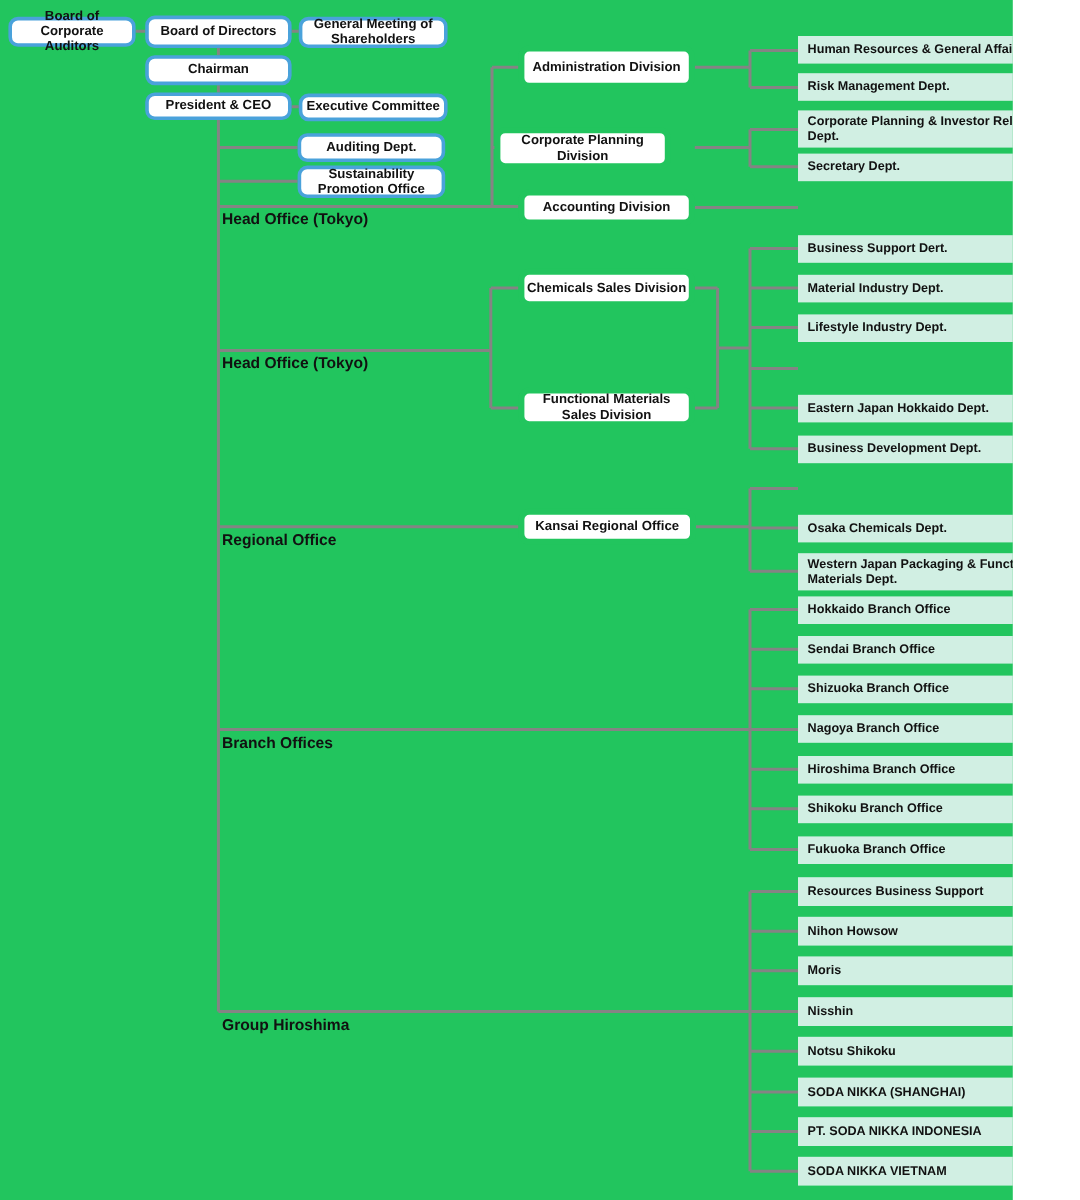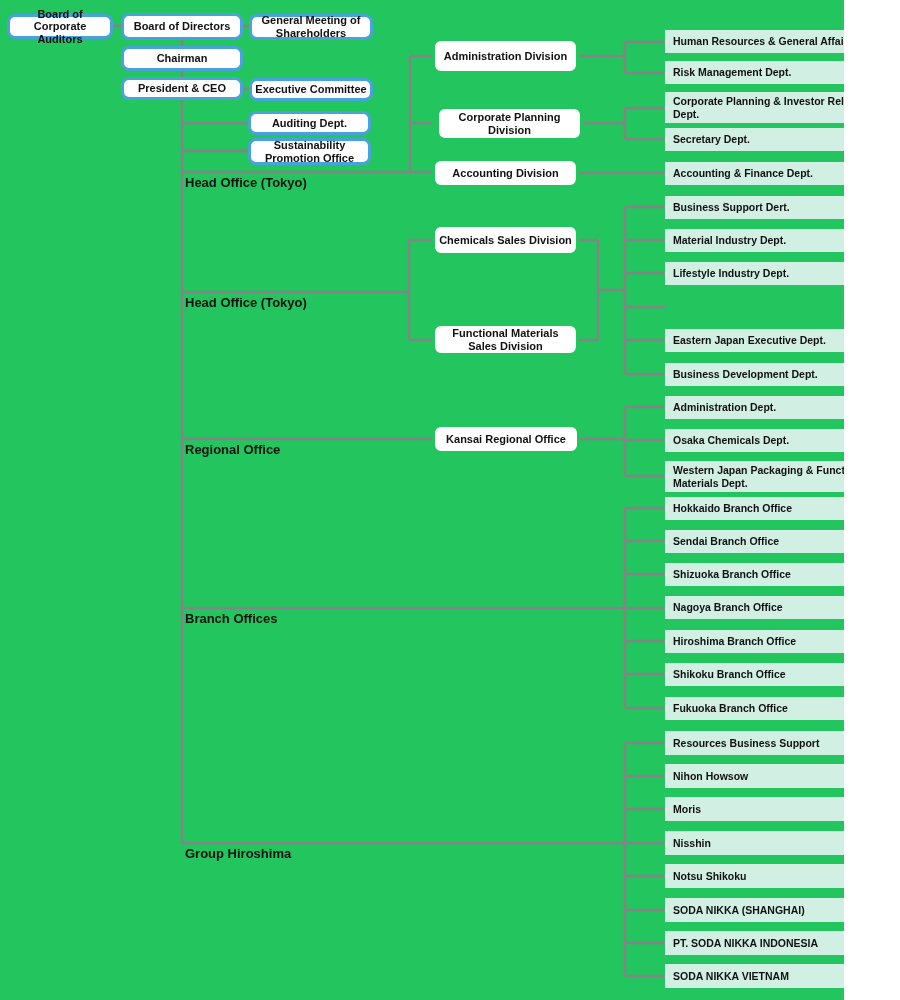--- a/index.html
+++ b/index.html
@@ -25,21 +25,21 @@
     color: #111111;
   }
   .bbox {
     border: 3px solid #4aa2db;
     border-radius: 8px;
     background: #ffffff;
     font-size: 11px;
     padding: 0 2px;
   }
   .gbox {
-    border: 3px solid #22c55e;
+    border: 5px solid #22c55e;
     border-radius: 9px;
     background: #ffffff;
     font-size: 11px;
     padding: 0 2px;
   }
   .gfill {
     background: #d1efe3;
     justify-content: flex-start;
     text-align: left;
     padding-left: 8px; padding-right: 4px;
@@ -77,39 +77,37 @@
   <div class="node bbox" style="left:248px;top:111px;width:123px;height:24px">Auditing Dept.</div>
   <div class="node bbox" style="left:248px;top:138px;width:123px;height:27px">Sustainability Promotion Office</div>
 
   <div class="slabel" style="left:185px;top:175px">Head Office (Tokyo)</div>
   <div class="slabel" style="left:185px;top:295px">Head Office (Tokyo)</div>
   <div class="slabel" style="left:185px;top:442px">Regional Office</div>
   <div class="slabel" style="left:185px;top:611px">Branch Offices</div>
   <div class="slabel" style="left:185px;top:846px">Group Hiroshima</div>
 
   <div class="node gbox" style="left:432px;top:38px;width:147px;height:36px">Administration Division</div>
-  <div class="node gbox" style="left:436px;top:106px;width:147px;height:35px">Corporate Planning Division</div>
+  <div class="node gbox" style="left:412px;top:106px;width:147px;height:35px">Corporate Planning Division</div>
   <div class="node gbox" style="left:432px;top:158px;width:147px;height:30px">Accounting Division</div>
   <div class="node gbox" style="left:432px;top:323px;width:147px;height:33px">Functional Materials Sales Division</div>
   <div class="node gbox" style="left:432px;top:224px;width:147px;height:32px">Chemicals Sales Division</div>
   <div class="node gbox" style="left:432px;top:424px;width:148px;height:30px">Kansai Regional Office</div>
 
   <div class="node gfill" style="left:665px;top:30px;width:231px;height:23px">Human Resources &amp; General Affairs Dept.</div>
   <div class="node gfill" style="left:665px;top:61px;width:231px;height:23px">Risk Management Dept.</div>
   <div class="node gfill" style="left:665px;top:92px;width:231px;height:31px">Corporate Planning &amp; Investor Relations Dept.</div>
   <div class="node gfill" style="left:665px;top:128px;width:231px;height:23px">Secretary Dept.</div>
-  <div class="node gfill" style="left:665px;top:162px;width:231px;height:23px">Accounting &amp; Finance Dept.</div>
 
   <div class="node gfill" style="left:665px;top:196px;width:231px;height:23px">Business Support Dert.</div>
   <div class="node gfill" style="left:665px;top:229px;width:231px;height:23px">Material Industry Dept.</div>
   <div class="node gfill" style="left:665px;top:262px;width:231px;height:23px">Lifestyle Industry Dept.</div>
-  <div class="node gfill" style="left:665px;top:329px;width:231px;height:23px">Eastern Japan Executive Dept.</div>
+  <div class="node gfill" style="left:665px;top:329px;width:231px;height:23px">Eastern Japan Hokkaido Dept.</div>
   <div class="node gfill" style="left:665px;top:363px;width:231px;height:23px">Business Development Dept.</div>
 
-  <div class="node gfill" style="left:665px;top:396px;width:231px;height:23px">Administration Dept.</div>
   <div class="node gfill" style="left:665px;top:429px;width:231px;height:23px">Osaka Chemicals Dept.</div>
   <div class="node gfill" style="left:665px;top:461px;width:231px;height:31px">Western Japan Packaging &amp; Functional Materials Dept.</div>
 
   <div class="node gfill" style="left:665px;top:497px;width:231px;height:23px">Hokkaido Branch Office</div>
   <div class="node gfill" style="left:665px;top:530px;width:231px;height:23px">Sendai Branch Office</div>
   <div class="node gfill" style="left:665px;top:563px;width:231px;height:23px">Shizuoka Branch Office</div>
   <div class="node gfill" style="left:665px;top:596px;width:231px;height:23px">Nagoya Branch Office</div>
   <div class="node gfill" style="left:665px;top:630px;width:231px;height:23px">Hiroshima Branch Office</div>
   <div class="node gfill" style="left:665px;top:663px;width:231px;height:23px">Shikoku Branch Office</div>
   <div class="node gfill" style="left:665px;top:697px;width:231px;height:23px">Fukuoka Branch Office</div>

